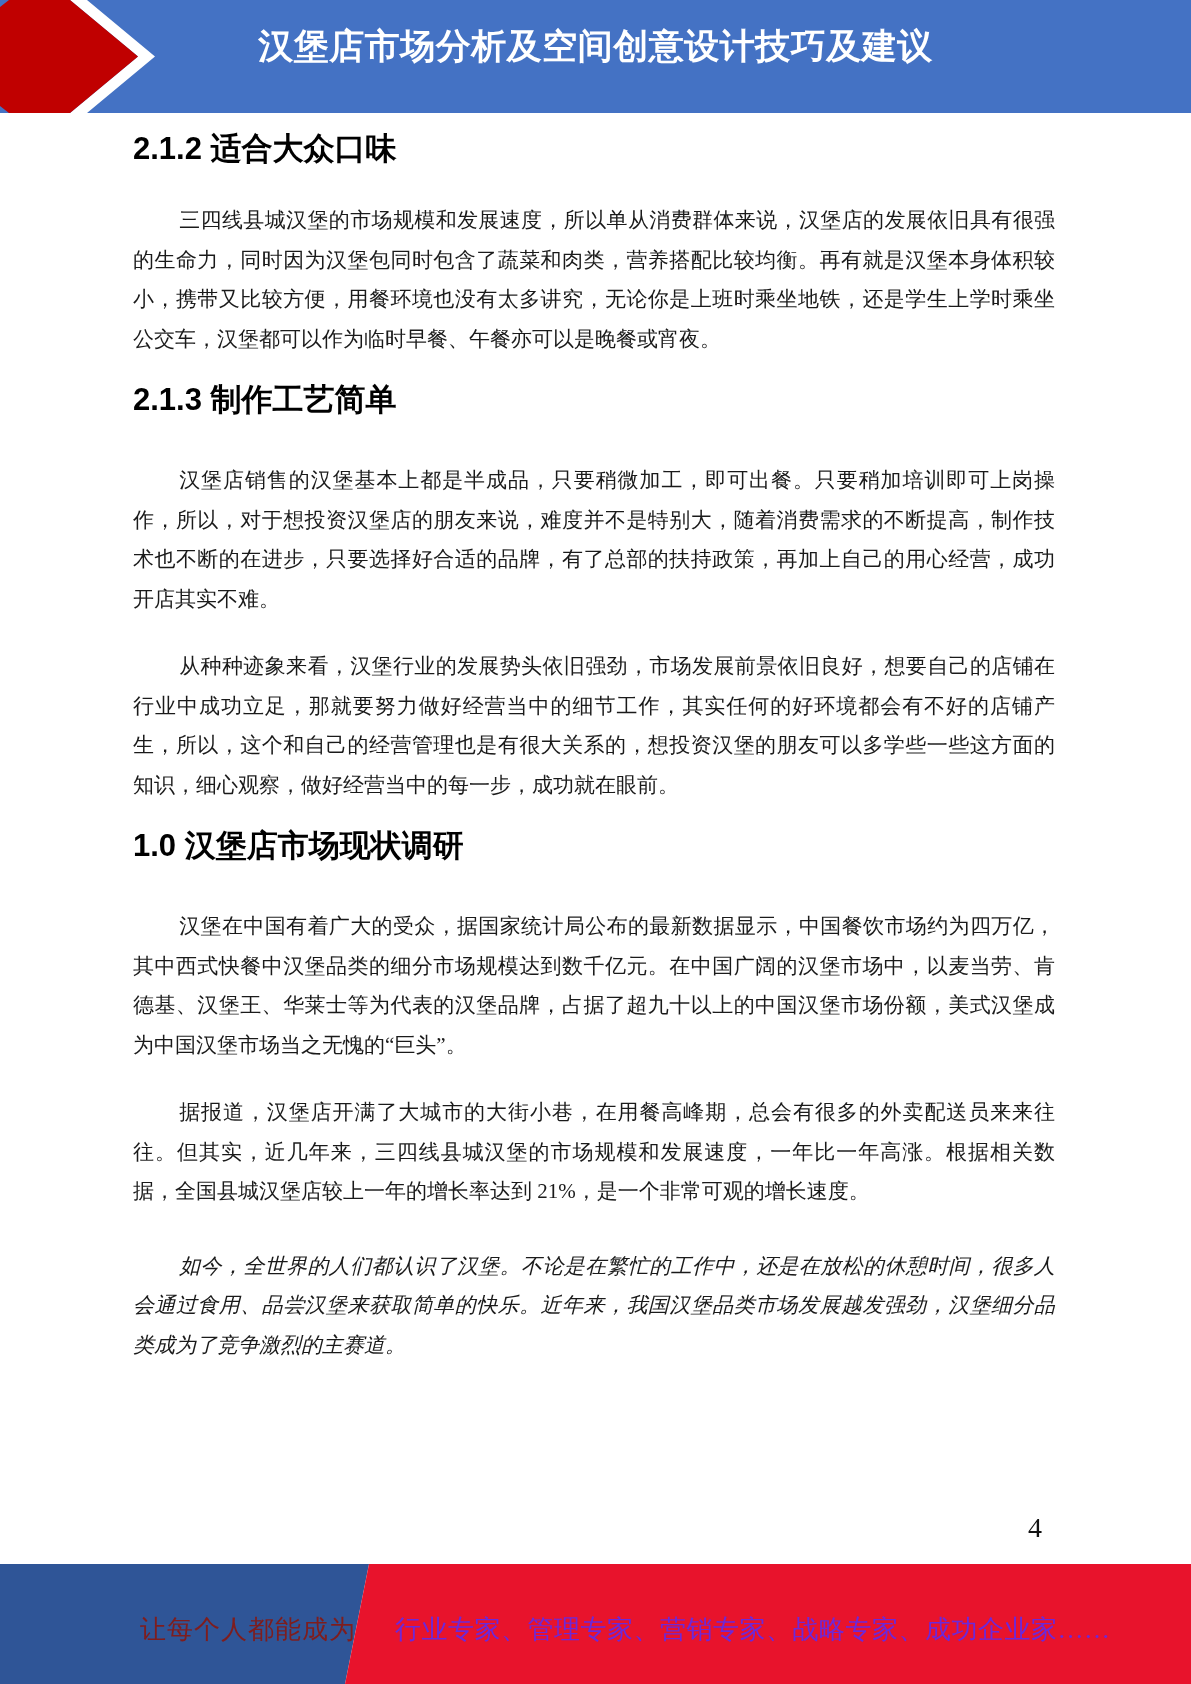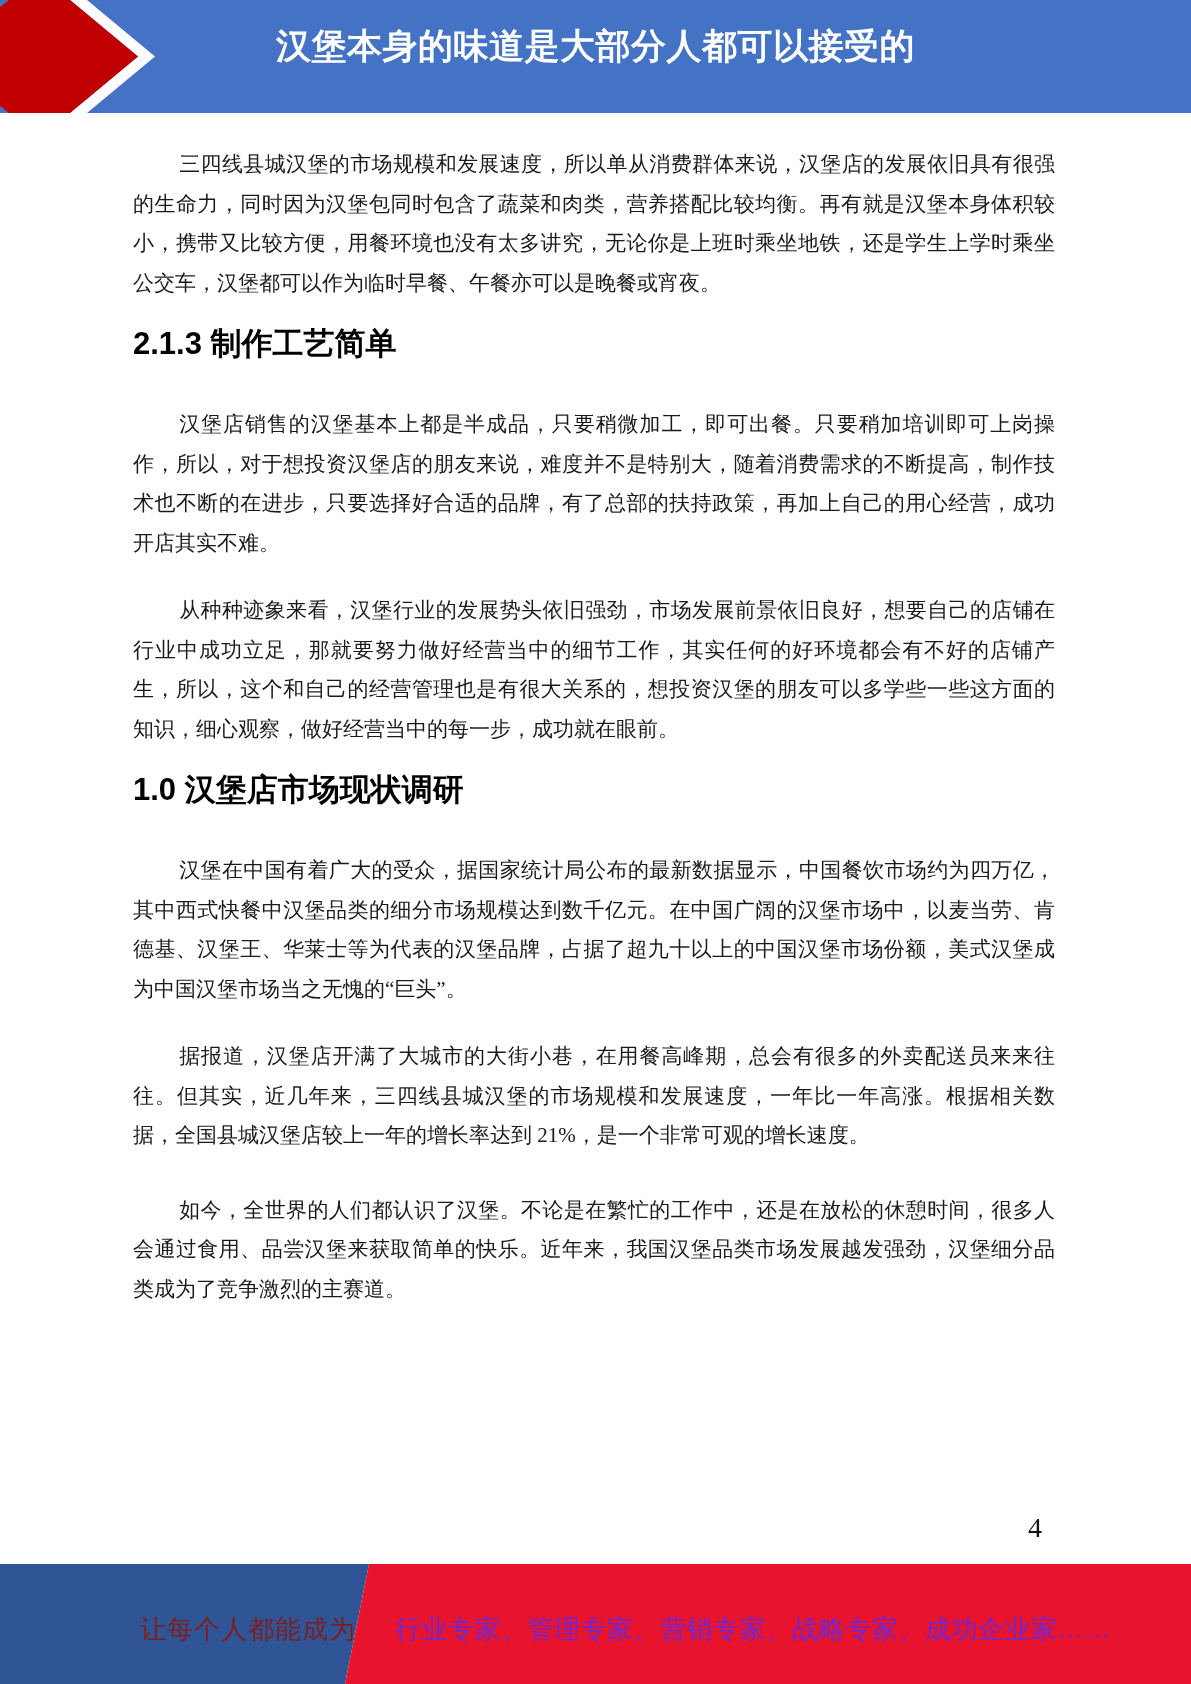--- a/index.html
+++ b/index.html
@@ -33,21 +33,21 @@
   .content p{
     font-size:21px;line-height:39.5px;margin:0;
     text-align:justify;text-indent:2.2em;
   }
   .mt-h-first{margin-top:16px !important;}
   .mt-p-after-h{margin-top:41px !important;}
   .mt-p-first{margin-top:32px !important;}
   .mt-h-after-p{margin-top:21px !important;}
   .mt-p-after-p{margin-top:28px !important;}
   .mt-h-after-h{margin-top:48px !important;}
-  .mt-p6{margin-top:35px !important;}
+  .mt-p6{margin-top:35px !important;font-style:italic;}
   
   .page-number{
     position:absolute;left:1028px;top:1512px;
     font-size:28px;color:#111;
   }
   
   .footer{position:absolute;left:0;top:1564px;width:1191px;height:120px;}
   .footer svg{position:absolute;left:0;top:0;}
   .footer-left-text{
     position:absolute;left:140px;top:48px;
@@ -61,25 +61,26 @@
 </head>
 <body>
 
 <div class="page">
 
   <div class="header" style="background: rgb(68, 114, 196);">
     <svg class="header-arrow" viewBox="0 0 160 113" xmlns="http://www.w3.org/2000/svg" aria-hidden="true">
       <polygon points="70,0 87,0 155,56.5 87,113 70,113 138,56.5" fill="#FFFFFF"></polygon>
       <polygon points="0,7 9,0 70,0 138,56.5 70,113 9,113 0,106" fill="#C00000"></polygon>
     </svg>
-    <div class="header-title">汉堡本身的味道是大部分人都可以接受的</div>
+    <div class="header-title">汉堡店市场分析及空间创意设计技巧及建议</div>
   </div>
 
   <div class="content">
 
+    <h2 class="mt-h-first">2.1.2 适合大众口味</h2>
     <p class="mt-p-first">三四线县城汉堡的市场规模和发展速度，所以单从消费群体来说，汉堡店的发展依旧具有很强的生命力，同时因为汉堡包同时包含了蔬菜和肉类，营养搭配比较均衡。再有就是汉堡本身体积较小，携带又比较方便，用餐环境也没有太多讲究，无论你是上班时乘坐地铁，还是学生上学时乘坐公交车，汉堡都可以作为临时早餐、午餐亦可以是晚餐或宵夜。</p>
 
     <h2 class="mt-h-after-p">2.1.3 制作工艺简单</h2>
     <p class="mt-p-after-h">汉堡店销售的汉堡基本上都是半成品，只要稍微加工，即可出餐。只要稍加培训即可上岗操作，所以，对于想投资汉堡店的朋友来说，难度并不是特别大，随着消费需求的不断提高，制作技术也不断的在进步，只要选择好合适的品牌，有了总部的扶持政策，再加上自己的用心经营，成功开店其实不难。</p>
     <p class="mt-p-after-p">从种种迹象来看，汉堡行业的发展势头依旧强劲，市场发展前景依旧良好，想要自己的店铺在行业中成功立足，那就要努力做好经营当中的细节工作，其实任何的好环境都会有不好的店铺产生，所以，这个和自己的经营管理也是有很大关系的，想投资汉堡的朋友可以多学些一些这方面的知识，细心观察，做好经营当中的每一步，成功就在眼前。</p>
 
     <h2 class="mt-h-after-p">1.0 汉堡店市场现状调研</h2>
 
     <p class="mt-p-after-h">汉堡在中国有着广大的受众，据国家统计局公布的最新数据显示，中国餐饮市场约为四万亿，其中西式快餐中汉堡品类的细分市场规模达到数千亿元。在中国广阔的汉堡市场中，以麦当劳、肯德基、汉堡王、华莱士等为代表的汉堡品牌，占据了超九十以上的中国汉堡市场份额，美式汉堡成为中国汉堡市场当之无愧的“巨头”。</p>
     <p class="mt-p-after-p">据报道，汉堡店开满了大城市的大街小巷，在用餐高峰期，总会有很多的外卖配送员来来往往。但其实，近几年来，三四线县城汉堡的市场规模和发展速度，一年比一年高涨。根据相关数据，全国县城汉堡店较上一年的增长率达到 21%，是一个非常可观的增长速度。</p>

